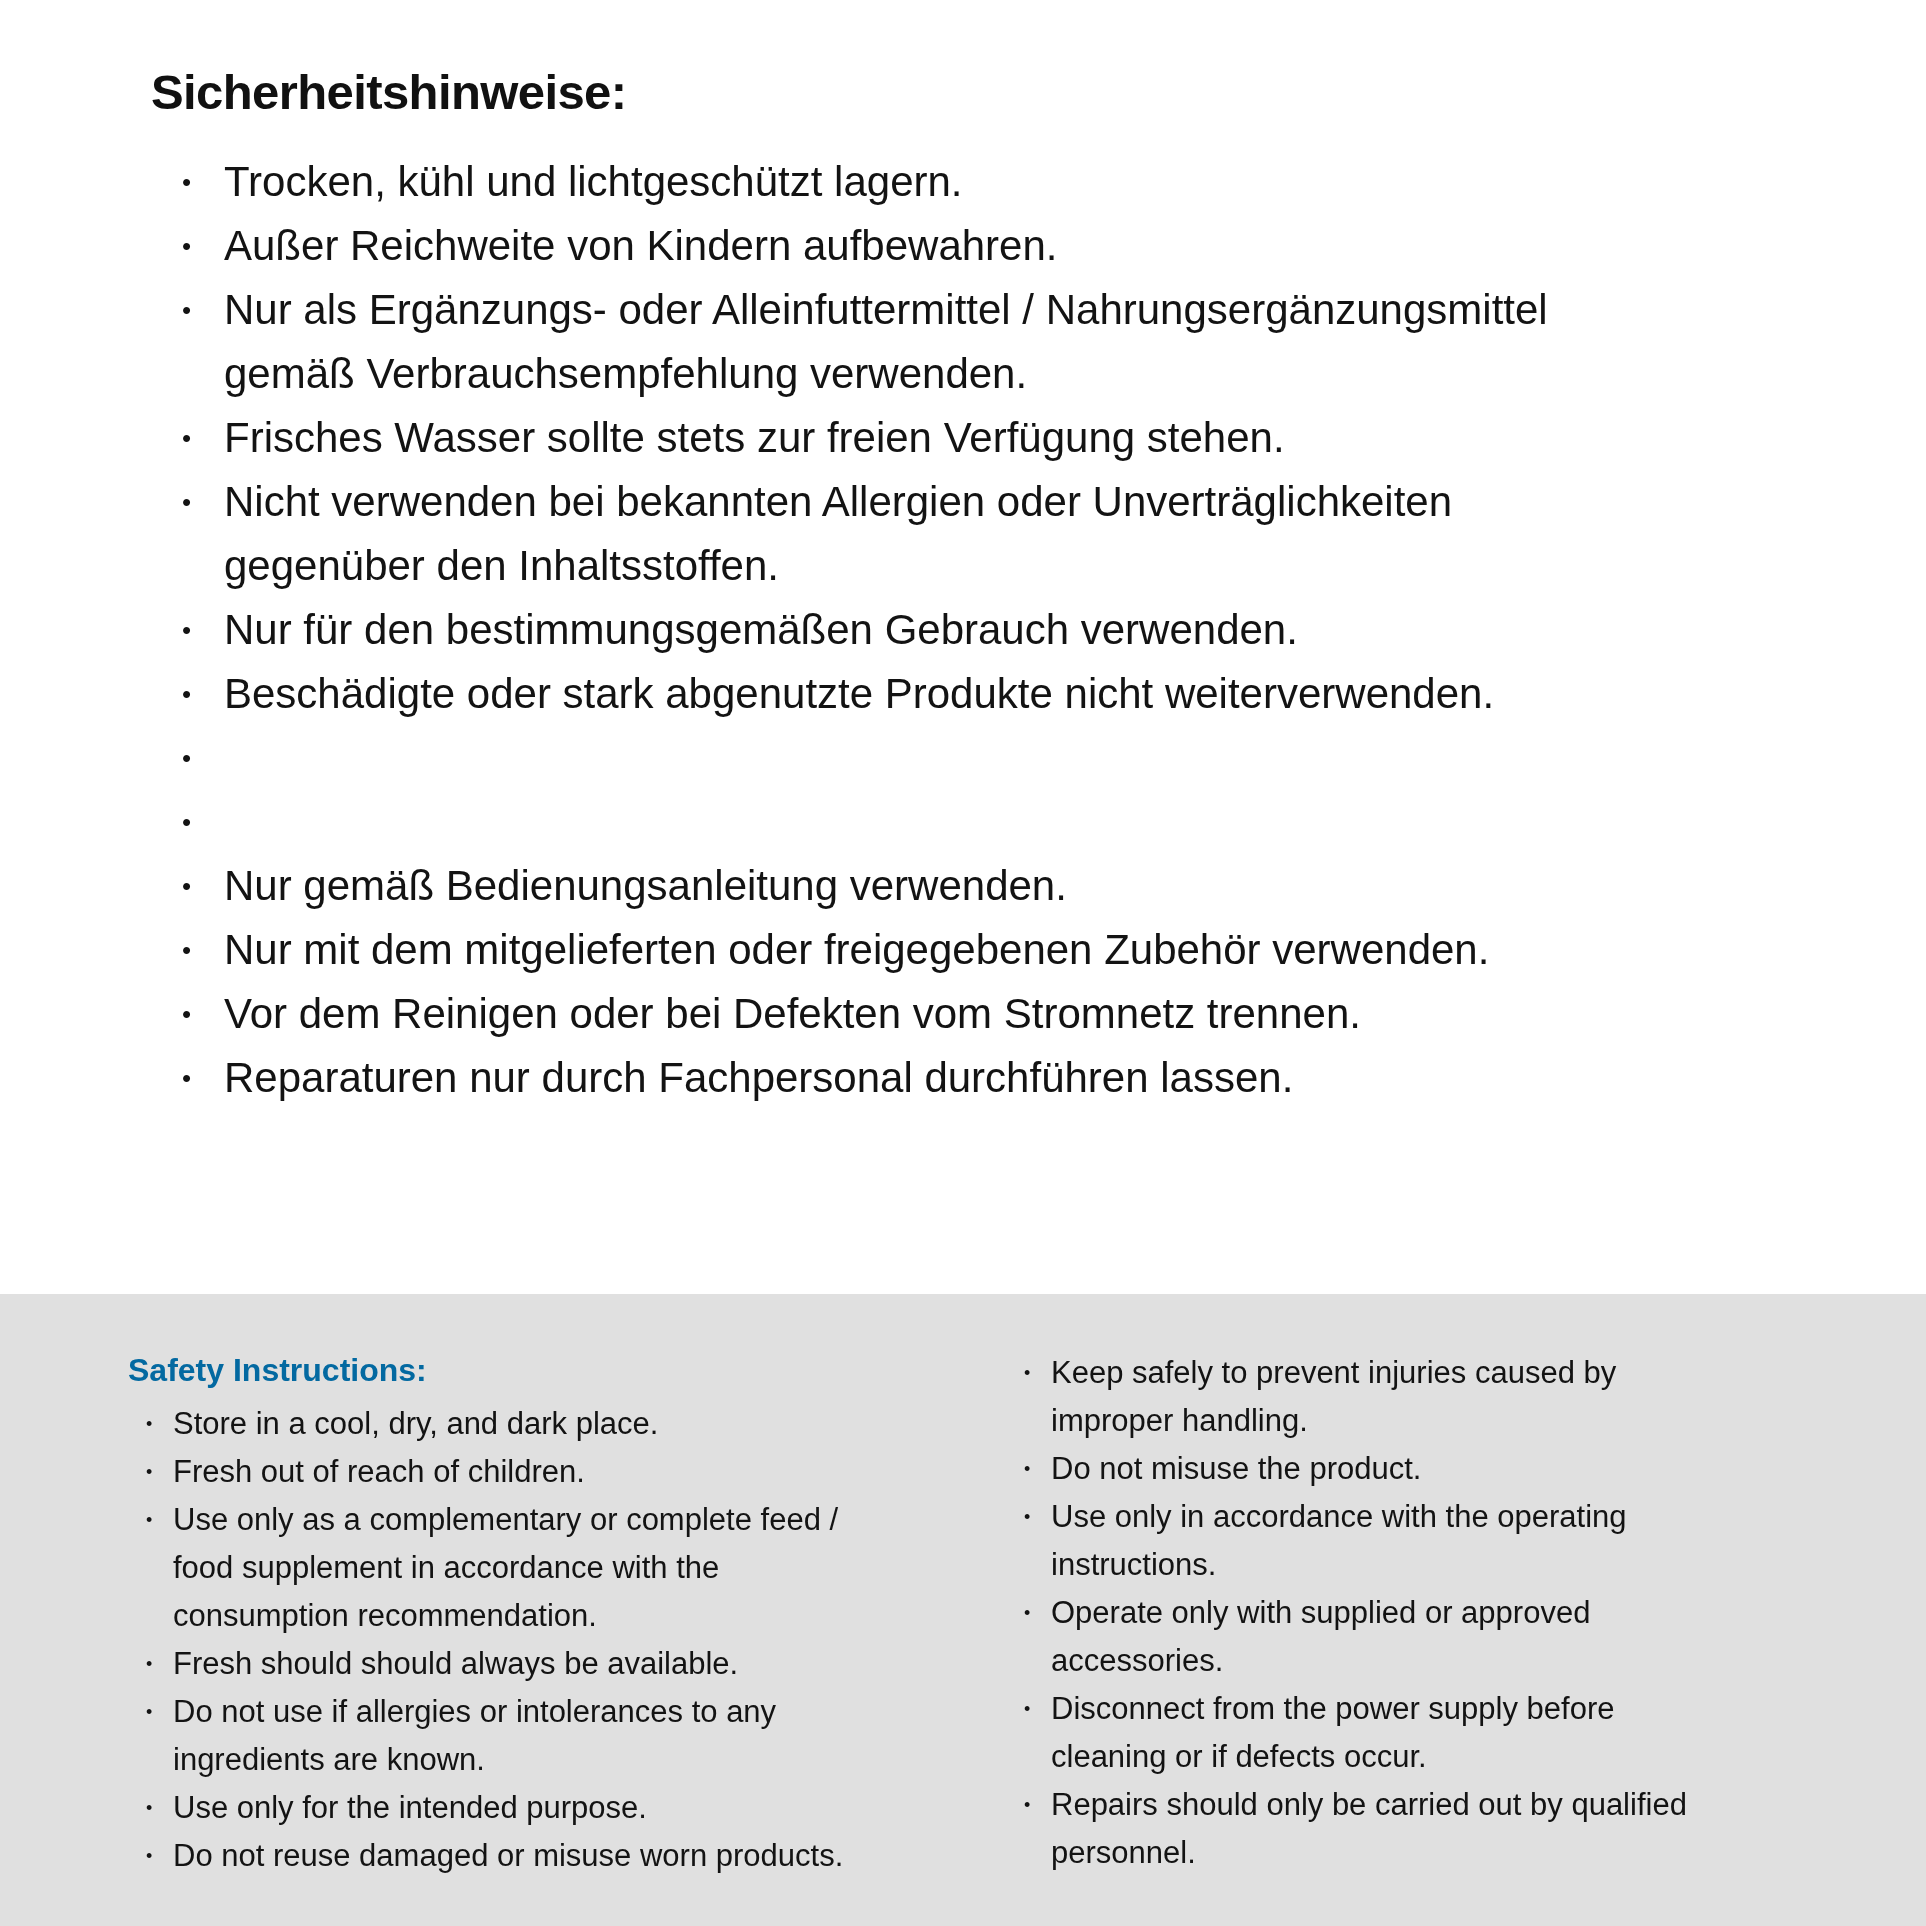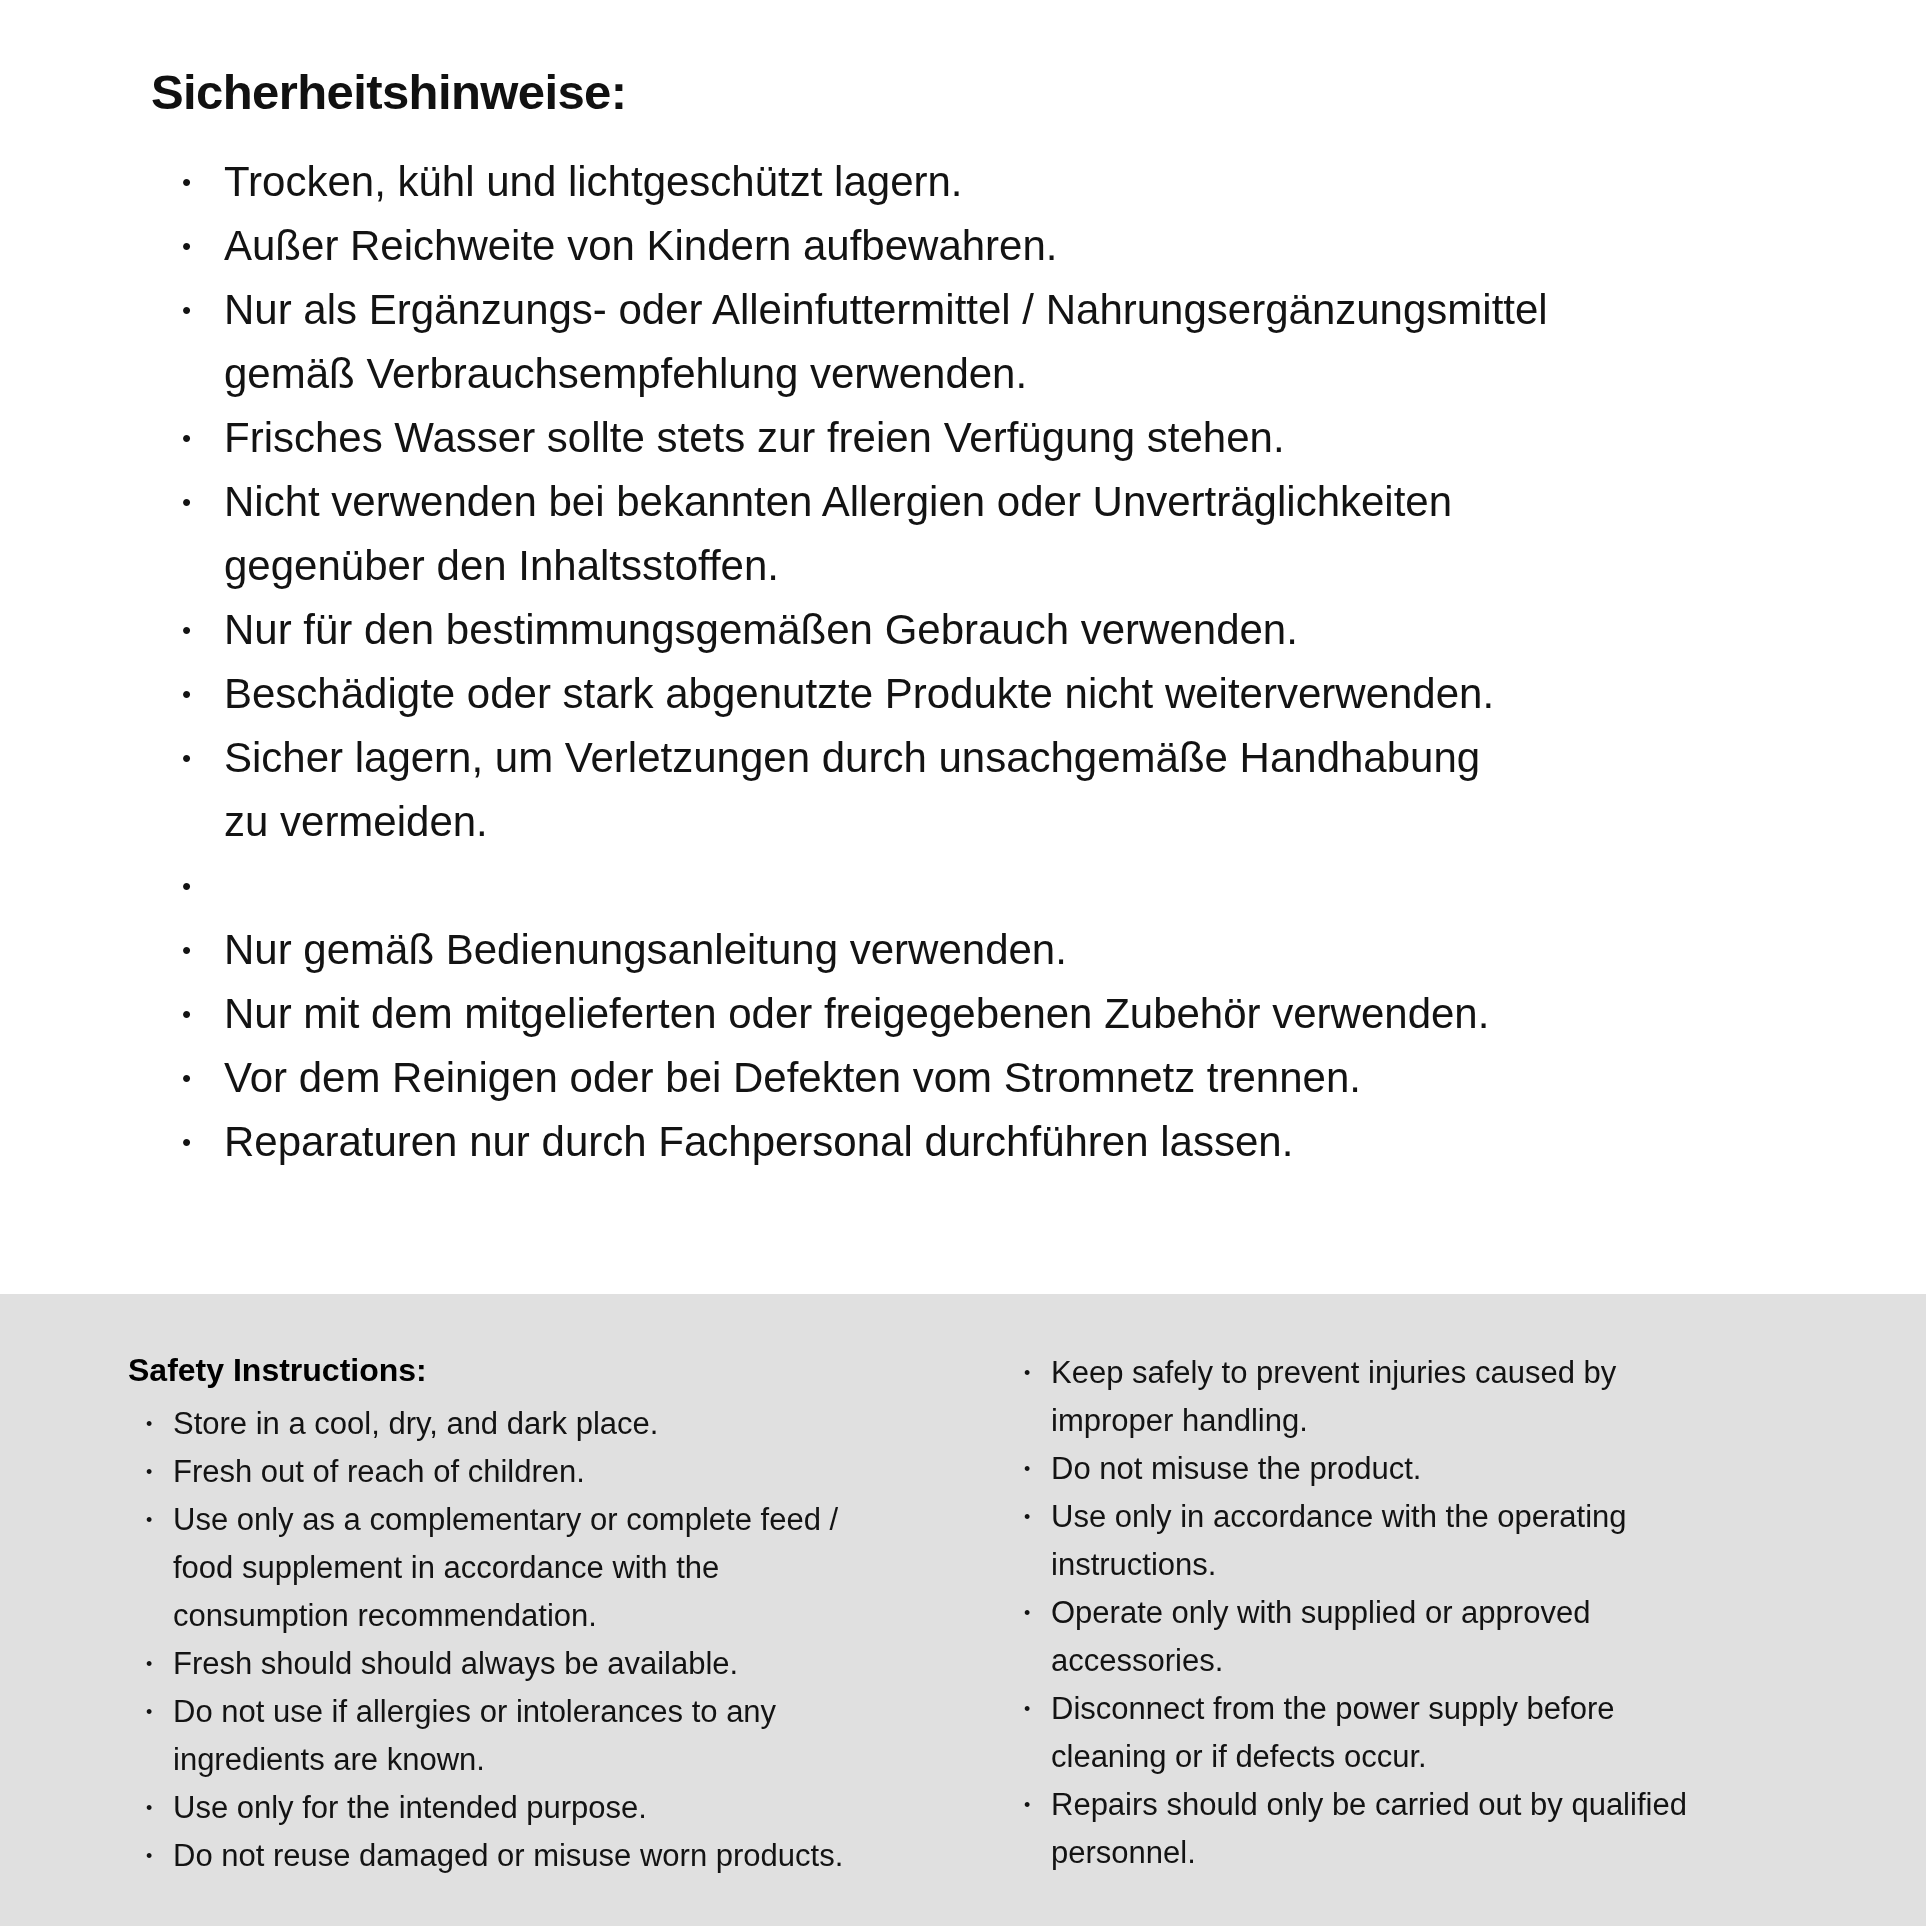--- a/index.html
+++ b/index.html
@@ -37,21 +37,21 @@
     padding: 55px 39px 0 128px;
     display: flex;
   }
   .en-col-left { width: 896px; flex: 0 0 auto; }
   .en-col-right { flex: 1 1 auto; }
   .en-title {
     margin: 0;
     font-size: 32px;
     font-weight: 700;
     line-height: 42px;
-    color: #000000;
+    color: #0369a1;
   }
   .en ul.blist { font-size: 31px; }
   .en-col-left ul.blist { margin: 9px 0 0 18px; }
   .en-col-right ul.blist { margin: 0; }
   .en li.bitem { font-size: 31px; line-height: 48px; }
   .en .marker { width: 27px; font-size: 0.58em; }
 </style>
 </head>
 <body>
 
@@ -93,22 +93,20 @@
           <span class="txt">Nur für den bestimmungsgemäßen Gebrauch verwenden.</span>
         </li>
 
         <li class="bitem">
           <span class="marker">•</span>
           <span class="txt">Beschädigte oder stark abgenutzte Produkte nicht weiterverwenden.</span>
         </li>
 
         <li class="bitem">
           <span class="marker">•</span>
-          <span class="txt">Sicher lagern, um Verletzungen durch unsachgemäße Handhabung
-zu vermeiden.</span>
         </li>
 
         <li class="bitem">
           <span class="marker">•</span>
         </li>
 
         <li class="bitem">
           <span class="marker">•</span>
           <span class="txt">Nur gemäß Bedienungsanleitung verwenden.</span>
         </li>

